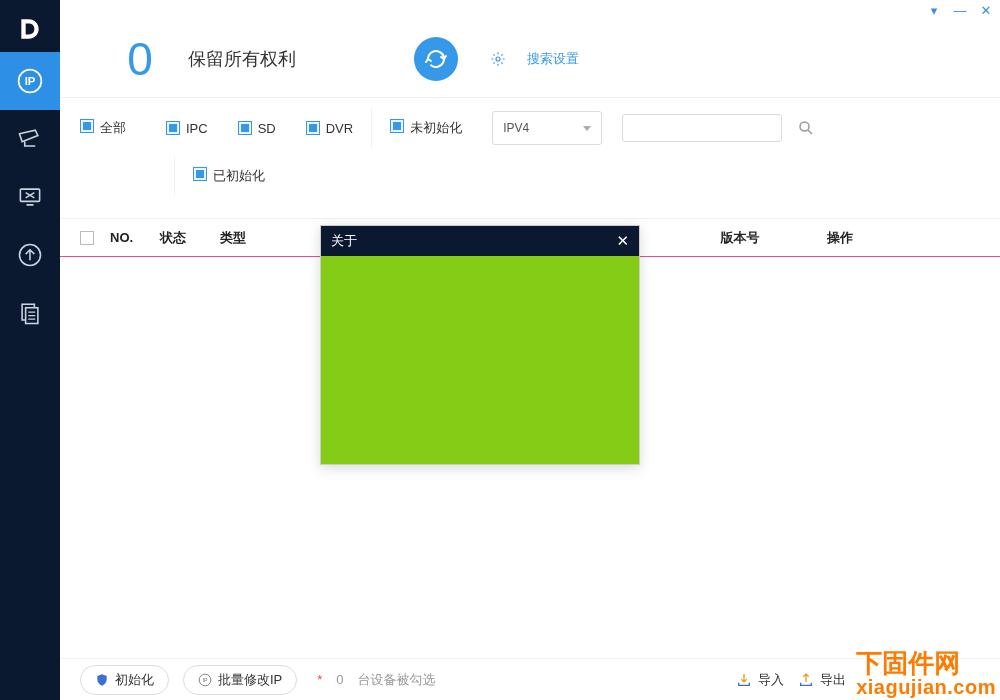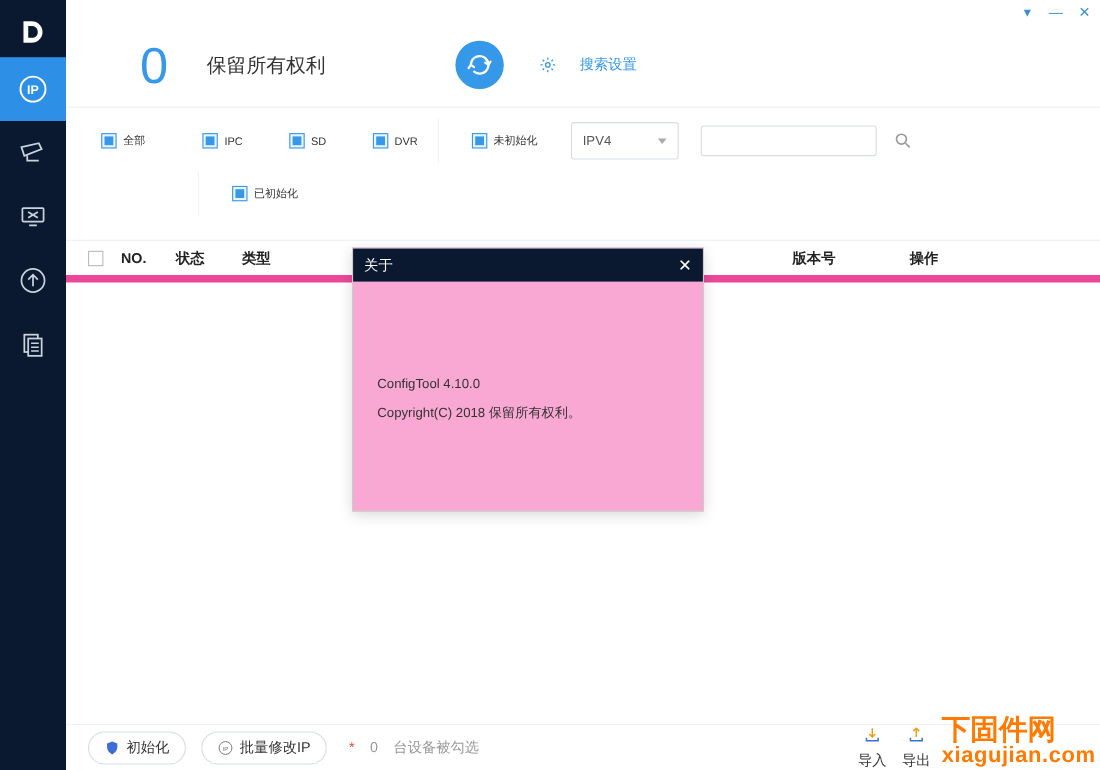--- a/index.html
+++ b/index.html
@@ -19,52 +19,52 @@
 .header { height: 78px; display: flex; align-items: center; padding-left: 50px; gap: 18px; border-bottom: 1px solid #eef1f5; }
 .header .count { font-size: 46px; color: #3598e8; font-weight: 300; min-width: 60px; text-align: center; }
 .header .countlabel { font-size: 18px; color: #333; }
 .header .refresh { margin-left: 100px; width: 44px; height: 44px; border-radius: 50%; background: #3598e8; display: flex; align-items: center; justify-content: center; cursor: pointer; }
 .header .refresh svg { width: 24px; height: 24px; stroke: #fff; fill: none; stroke-width: 2; }
 .header .settings { display: flex; align-items: center; gap: 21px; color: #3598e8; font-size: 13px; margin-left: 14px; cursor: pointer; }
 .header .settings svg { width: 16px; height: 16px; }
 
 .filterbar { padding: 10px 20px 14px 20px; border-bottom: 1px solid #eef1f5; }
 .filterrow { display: flex; align-items: center; gap: 10px; margin-bottom: 8px; }
-.fcheck { display: flex; align-items: flex-end; gap: 6px; font-size: 10px; color: #333; cursor: pointer; margin-left: 12px; }
+.fcheck { display: flex; align-items: flex-start; gap: 6px; font-size: 13px; color: #333; cursor: pointer; }
 .fcheck .box { width: 14px; height: 14px; border: 1px solid #3598e8; background: #eaf4fd; position: relative; }
 .fcheck .box.filled::after { content: ""; position: absolute; inset: 2px; background: #3598e8; }
-.select { margin-left: 20px; width: 98px; height: 28px; border: 1px solid #d7dde5; border-radius: 3px; display: flex; align-items: center; justify-content: space-between; padding: 16px 10px; font-size: 12px; color: #555; cursor: pointer; }
+.select { margin-left: 20px; width: 110px; height: 28px; border: 1px solid #d7dde5; border-radius: 3px; display: flex; align-items: center; justify-content: space-between; padding: 16px 10px; font-size: 12px; color: #555; cursor: pointer; }
 .select .caret { border-left: 4px solid transparent; border-right: 4px solid transparent; border-top: 5px solid #aaa; }
 .searchbox { width: 160px; height: 28px; border: 1px solid #d7dde5; border-radius: 3px; padding: 0 8px; font-size: 12px; margin-left: 10px; }
 .searchbtn { width: 28px; height: 28px; display: flex; align-items: center; justify-content: center; cursor: pointer; color: #888; }
 
-.tablehead { height: 38px; display: flex; align-items: center; padding: 0 20px; border-bottom: 7px solid #ec4899; font-size: 13px; font-weight: bold; color: #222; gap: 0; }
+.tablehead { height: 38px; display: flex; align-items: center; padding: 0 20px; border-bottom: 1px solid #ec4899; font-size: 13px; font-weight: bold; color: #222; gap: 0; }
 .tablehead .chk { width: 30px; }
 .tablehead .chk .cbox { width: 14px; height: 14px; border: 1px solid #bbb; }
 .th-no { width: 50px; }
 .th-status { width: 60px; }
 .th-type { width: 100px; }
 .th-model { width: 120px; }
 .th-ip { width: 120px; text-align: center; }
 .th-mac { width: 120px; text-align: center; }
 .th-ver { width: 120px; text-align: center; }
 .th-op { width: 80px; text-align: center; }
 
 .tablebody { flex: 1; background: #fff; position: relative; }
 
 .footer { height: 42px; border-top: 1px solid #eef1f5; display: flex; align-items: center; padding: 0 20px; gap: 14px; }
 .fbtn { height: 30px; padding: 0 14px; border: 1px solid #d7dde5; border-radius: 15px; display: flex; align-items: center; gap: 6px; font-size: 13px; color: #333; cursor: pointer; background: #fff; }
 .fbtn svg { width: 14px; height: 14px; }
 .footer .star { color: #e74c3c; margin-left: 6px; font-size: 13px; }
 .footer .selcount { color: #999; font-size: 13px; }
 .footer .spacer { flex: 1; }
-.footer .iobtn { display: flex; align-items: center; gap: 6px; font-size: 13px; color: #333; cursor: pointer; flex-direction: column; }
+.footer .iobtn { display: flex; align-items: center; gap: 6px; font-size: 13px; color: #333; cursor: pointer; }
 .footer .iobtn svg { width: 16px; height: 16px; }
 
-.modal { position: absolute; left: 320px; top: 225px; width: 320px; height: 240px; background: #f9a8d4; border: 1px solid #ccc; box-shadow: 0 3px 12px rgba(0,0,0,0.15); }
+.modal { position: absolute; left: 320px; top: 225px; width: 320px; height: 240px; background: #84cc16; border: 1px solid #ccc; box-shadow: 0 3px 12px rgba(0,0,0,0.15); }
 .modal .mtitle { height: 30px; background: #0b1930; color: #fff; display: flex; align-items: center; justify-content: space-between; padding: 0 10px; font-size: 13px; }
 .modal .mtitle .mclose { cursor: pointer; font-size: 15px; }
 .modal .mbody { padding: 80px 22px 0 22px; font-size: 12px; color: #333; line-height: 2.2; }
 
 .watermark { position: absolute; right: 4px; bottom: 2px; font-size: 26px; font-weight: bold; color: #ff7a00; text-shadow: 1px 1px 0 #fff, -1px -1px 0 #fff, 1px -1px 0 #fff, -1px 1px 0 #fff; line-height: 1.05; pointer-events: none; font-family: "KaiTi","SimSun",serif; }
 .watermark .en { font-family: Arial,sans-serif; font-size: 20px; letter-spacing: 0.5px; }
 
 .divider { width: 1px; height: 40px; background: #eef1f5; margin: 0 8px; }
 
 .group { display:flex; gap:30px; }
@@ -246,22 +246,18 @@
     </div>
     <div style="width:120px"></div>
   </div>
 </div>
 
 <div class="modal">
   <div class="mtitle">
     <span>关于</span>
     <span class="mclose">✕</span>
   </div>
-  <div class="mbody">
-    <div>ConfigTool 4.10.0</div>
-    <div>Copyright(C) 2018 保留所有权利。</div>
-  </div>
 </div>
 
 <div class="watermark">
   <div>下固件网</div>
   <div class="en">xiagujian.com</div>
 </div>
 
 </body></html>

